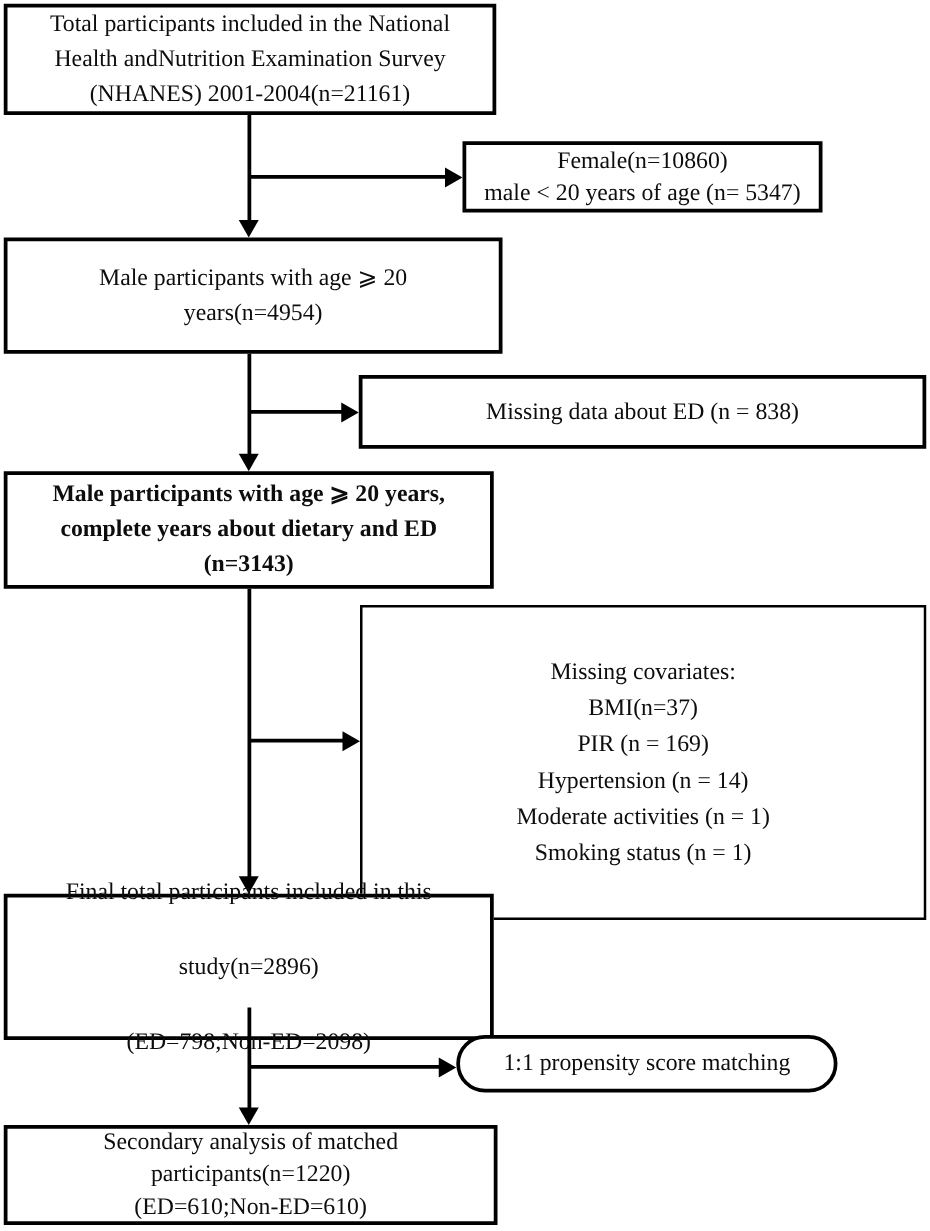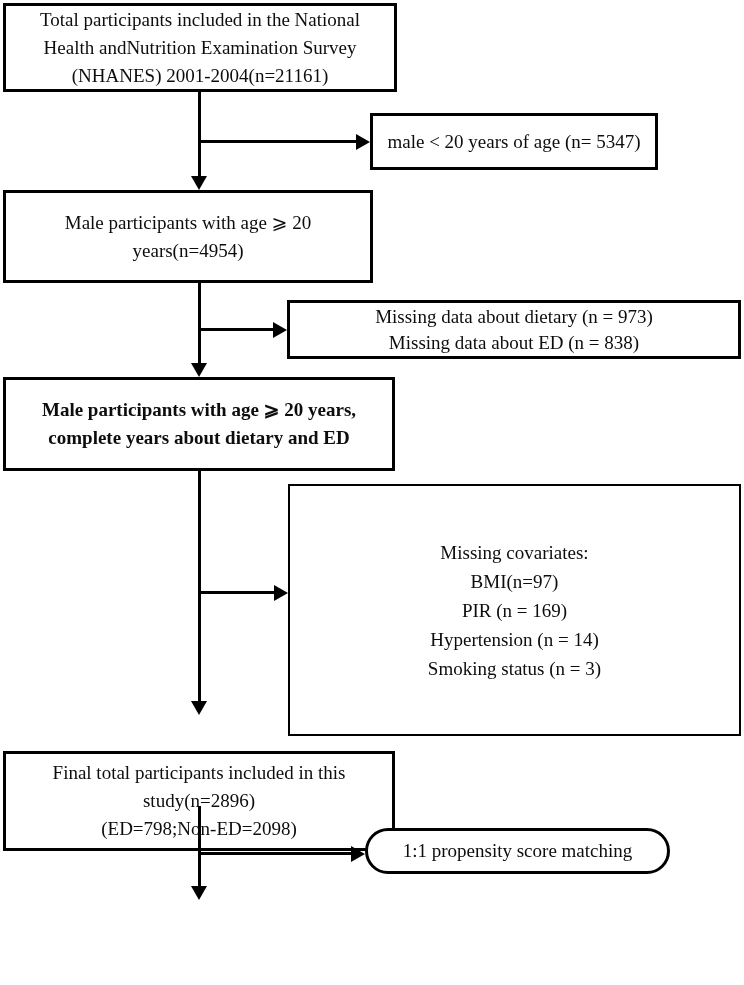--- a/index.html
+++ b/index.html
@@ -70,68 +70,75 @@
     <div class="line">(NHANES) 2001-2004(n=21161)</div>
   </div>
 
   <div class="vline" style="left:198px; top:92px; height:86px;"></div>
   <div class="arr-down" style="left:191px; top:176px;"></div>
 
   <div class="hline" style="left:199px; top:140px; width:158px;"></div>
   <div class="arr-right" style="left:356px; top:134px;"></div>
 
   <div class="box lh26" style="left:370px; top:113px; width:288px; height:57px;">
+    <div class="line">Female(n=10860)</div>
     <div class="line">male &lt; 20 years of age (n= 5347)</div>
   </div>
 
-  <div class="box" style="left:3px; top:190px; width:370px; height:93px;">
+  <div class="box" style="left:3px; top:190px; width:399px; height:93px;">
     <div class="line">Male participants with age ⩾ 20</div>
     <div class="line">years(n=4954)</div>
   </div>
 
   <div class="vline" style="left:198px; top:283px; height:82px;"></div>
   <div class="arr-down" style="left:191px; top:363px;"></div>
 
   <div class="hline" style="left:199px; top:328px; width:75px;"></div>
   <div class="arr-right" style="left:273px; top:322px;"></div>
 
   <div class="box lh26" style="left:287px; top:300px; width:454px; height:59px;">
-    <div class="line">Missing data about dietary (n = 973)</div>
     <div class="line">Missing data about ED (n = 838)</div>
   </div>
 
   <div class="box" style="left:3px; top:377px; width:392px; height:94px;font-weight:bold;">
     <div class="line">Male participants with age ⩾ 20 years,</div>
     <div class="line">complete years about dietary and ED</div>
+    <div class="line">(n=3143)</div>
   </div>
 
   <div class="vline" style="left:198px; top:471px; height:232px;"></div>
   <div class="arr-down" style="left:191px; top:701px;"></div>
 
   <div class="hline" style="left:199px; top:591px; width:76px;"></div>
   <div class="arr-right" style="left:274px; top:585px;"></div>
 
   <div class="box thin lh29" style="left:288px; top:484px; width:453px; height:252px;">
     <div class="line">Missing covariates:</div>
-    <div class="line">BMI(n=97)</div>
+    <div class="line">BMI(n=37)</div>
     <div class="line">PIR (n = 169)</div>
     <div class="line">Hypertension (n = 14)</div>
-    <div class="line">Smoking status (n = 3)</div>
+    <div class="line">Moderate activities (n = 1)</div>
+    <div class="line">Smoking status (n = 1)</div>
   </div>
 
-  <div class="box" style="left:3px; top:751px; width:392px; height:100px;">
+  <div class="box" style="left:3px; top:715px; width:392px; height:117px;gap:32px;">
     <div class="line">Final total participants included in this</div>
     <div class="line">study(n=2896)</div>
     <div class="line">(ED=798;Non-ED=2098)</div>
   </div>
 
   <div class="vline" style="left:198px; top:806px; height:82px;"></div>
   <div class="arr-down" style="left:191px; top:886px;"></div>
 
   <div class="hline" style="left:199px; top:852px; width:153px;"></div>
   <div class="arr-right" style="left:351px; top:846px;"></div>
 
   <div class="box stadium" style="left:365px; top:828px; width:305px; height:46px;">
     <div class="line">1:1 propensity score matching</div>
   </div>
 
+  <div class="box lh26" style="left:3px; top:900px; width:395px; height:80px;">
+    <div class="line">Secondary analysis of matched</div>
+    <div class="line">participants(n=1220)</div>
+    <div class="line">(ED=610;Non-ED=610)</div>
+  </div>
 
 </div>
 
 </body></html>

